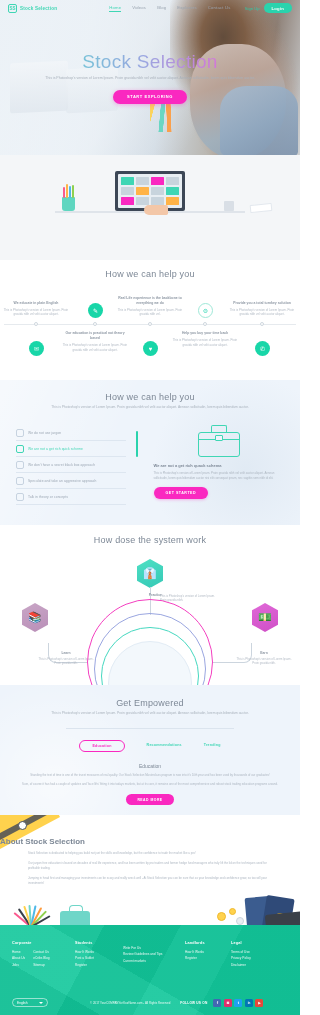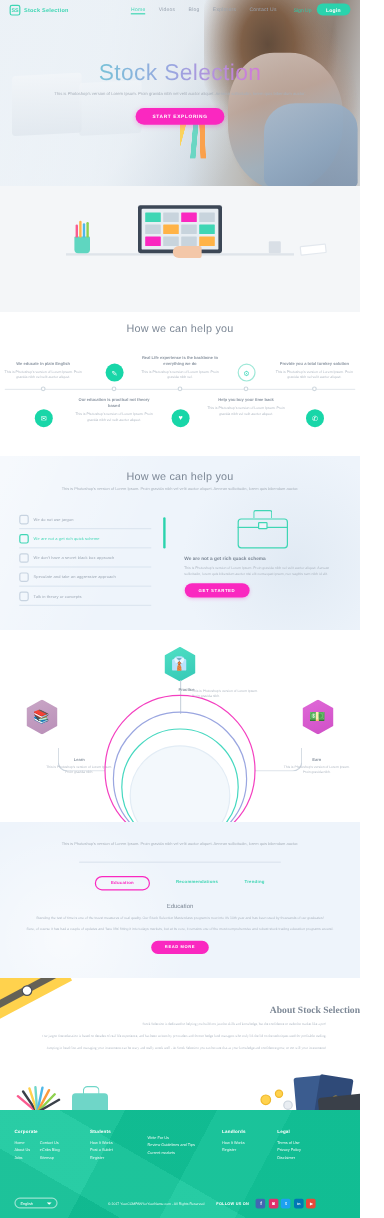--- a/index.html
+++ b/index.html
@@ -246,21 +246,21 @@
   .emp-panel { position:relative; text-align:center; margin-top:11px; padding:0 20px; }
   .emp-t { font-size:5px; color:#7d8896; }
   .emp-p { font-size:2.9px; color:#aeb7c2; line-height:1.75; margin-top:4px; }
   .btn-read {
     margin-top:7px; background:#fa28c0; color:#fff; font-size:3.4px; font-weight:bold;
     letter-spacing:.5px; padding:3.5px 11px; border-radius:8px; border:none;
   }
 
   
   .about { position:relative; height:110px; background:#fff; overflow:hidden; }
-  .ab-head { position:relative; text-align:right; padding-top:22px; z-index:3;font-family:Liberation Serif, serif; }
+  .ab-head { position:relative; text-align:left; padding-top:22px; z-index:3; }
   .ab-t { font-size:8px; color:#7d8896; }
   .ab-p { font-size:2.9px; color:#aeb7c2; line-height:1.75; margin-top:5px; padding:0 28px; }
   .ab-ribbon {
     position:absolute; left:-28px; top:-6px; width:86px; height:30px;
     background:#ffd24d; transform:rotate(-28deg);
   }
   .ab-ribbon2 {
     position:absolute; left:-24px; top:10px; width:80px; height:6px;
     background:#4a4f58; transform:rotate(-28deg); opacity:.85;
   }
@@ -489,20 +489,23 @@
           <span class="case-lock"></span>
         </div>
         <div class="panel-t">We are not a get rich quack schema</div>
         <div class="panel-d">This is Photoshop's version of Lorem Ipsum. Proin gravida nibh vel velit auctor aliquet. Aenean sollicitudin, lorem quis bibendum auctor nisi elit consequat ipsum, nec sagittis sem nibh id elit.</div>
         <button class="btn-started">GET STARTED</button>
       </div>
     </div>
   </section>
 
   <section class="system">
+    <div class="sys-head">
+      <h2 class="sec-title">How dose the system work</h2>
+    </div>
     <div class="sys-art">
       <div class="hex practice">👔</div>
       <div class="hex learn">📚</div>
       <div class="hex earn">💵</div>
 
       <div class="ar-v"></div>
       <div class="sys-arrow ar1"></div>
       <div class="sys-arrow ar2"></div>
 
       <div class="sys-lbl practice">
@@ -523,20 +526,21 @@
       <div class="ring ring1"></div>
       <div class="ring ring2"></div>
       <div class="ring ring3"></div>
       <div class="ring ring4"></div>
 
     </div>
   </section>
 
   <section class="empower">
     <div class="emp-head">
+      <h2 class="sec-title">Get Empowered</h2>
       <p class="sec-sub">This is Photoshop's version of Lorem Ipsum. Proin gravida nibh vel velit auctor aliquet. Aenean sollicitudin, lorem quis bibendum auctor.</p>
     </div>
     <div class="emp-rule"></div>
     <div class="emp-tabs">
       <div class="emp-tab active">Education</div>
       <div class="emp-tab">Recommendations</div>
       <div class="emp-tab">Trending</div>
     </div>
     <div class="emp-panel">
       <div class="emp-t">Education</div>

